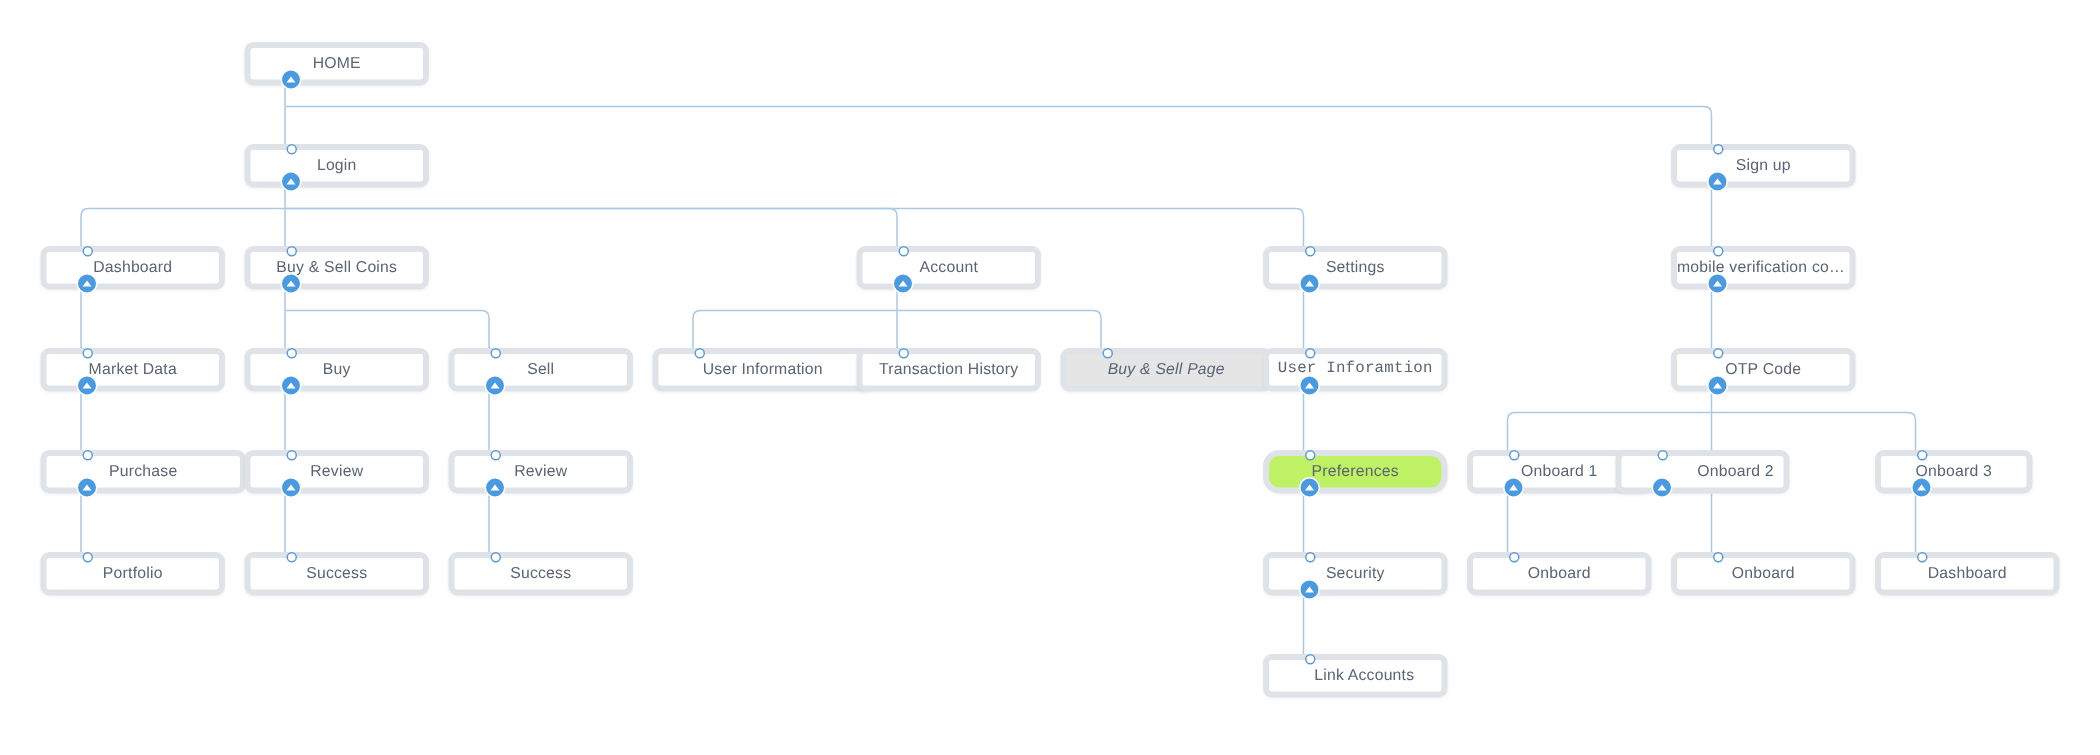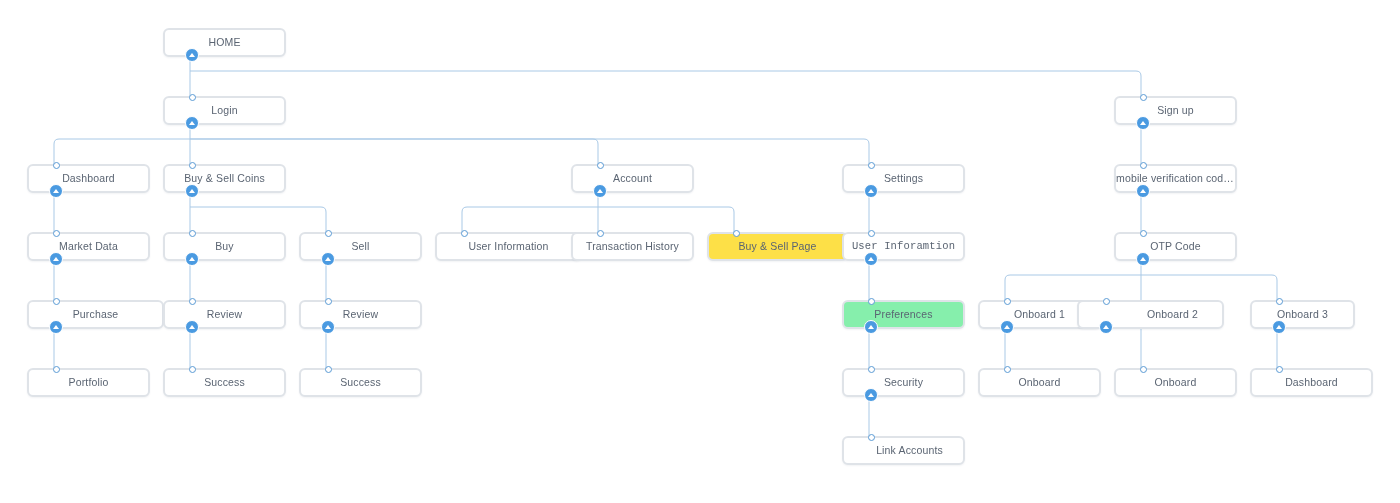--- a/index.html
+++ b/index.html
@@ -24,21 +24,21 @@
     top: 0;
     width: 1400px;
     height: 503px;
     pointer-events: none;
   }
   .node {
     position: absolute;
     box-sizing: border-box;
     height: 29px;
     background: #ffffff;
-    border: 2px solid #4d7c0f;
+    border: 4px solid #4d7c0f;
     border-radius: 6px;
     box-shadow: 0 1px 2px rgba(35,55,85,0.06);
     display: flex;
     align-items: center;
     justify-content: center;
     z-index: 3;
   }
   .node-label {
     font-size: 10.5px;
     color: #5a6472;
@@ -212,21 +212,21 @@
         </span>
       </div>
       <div class="node" style="left: 435px; top: 232px; width: 147px; border-color: rgb(223, 227, 232); background: rgb(255, 255, 255);">
         <span class="port-in" style="left: 23.5px; border-color: rgb(91, 155, 213);"></span>
         <span class="node-label" style="color: rgb(90, 100, 114);">User Information</span>
       </div>
       <div class="node" style="left: 571px; top: 232px; width: 123px; border-color: rgb(223, 227, 232); background: rgb(255, 255, 255);">
         <span class="port-in" style="left: 23.5px; border-color: rgb(91, 155, 213);"></span>
         <span class="node-label" style="color: rgb(90, 100, 114);">Transaction History</span>
       </div>
-      <div class="node" style="left: 707px; top: 232px; width: 141px; border-color: rgb(223, 227, 232); background: #fde047;">
+      <div class="node" style="left: 707px; top: 232px; width: 141px; border-color: rgb(223, 227, 232); background: #e5e5e5; font-style: italic;">
         <span class="port-in" style="left: 23.5px; border-color: rgb(91, 155, 213);"></span>
         <span class="node-label" style="color: rgb(90, 100, 114);">Buy &amp; Sell Page</span>
       </div>
       <div class="node" style="left: 842px; top: 232px; width: 123px; border-color: rgb(223, 227, 232); background: rgb(255, 255, 255); font-family: Liberation Mono, monospace;">
         <span class="port-in" style="left: 23.5px; border-color: rgb(91, 155, 213);"></span>
         <span class="node-label" style="color: rgb(90, 100, 114);">User Inforamtion</span>
         <span class="port-toggle" style="left: 20px; background: rgb(74, 154, 225);">
           <i class="chev"></i>
         </span>
       </div>
@@ -251,35 +251,35 @@
           <i class="chev"></i>
         </span>
       </div>
       <div class="node" style="left: 299px; top: 300px; width: 123px; border-color: rgb(223, 227, 232); background: rgb(255, 255, 255);">
         <span class="port-in" style="left: 23.5px; border-color: rgb(91, 155, 213);"></span>
         <span class="node-label" style="color: rgb(90, 100, 114);">Review</span>
         <span class="port-toggle" style="left: 20px; background: rgb(74, 154, 225);">
           <i class="chev"></i>
         </span>
       </div>
-      <div class="node" style="left: 842px; top: 300px; width: 123px; border-color: rgb(223, 227, 232); background: #86efac;">
+      <div class="node" style="left: 842px; top: 300px; width: 123px; border-color: rgb(223, 227, 232); background: #bef264; border-radius: 11px;">
         <span class="port-in" style="left: 23.5px; border-color: rgb(91, 155, 213);"></span>
         <span class="node-label" style="color: rgb(90, 100, 114);">Preferences</span>
         <span class="port-toggle" style="left: 20px; background: rgb(74, 154, 225);">
           <i class="chev"></i>
         </span>
       </div>
       <div class="node" style="left: 978px; top: 300px; width: 123px; border-color: rgb(223, 227, 232); background: rgb(255, 255, 255);">
         <span class="port-in" style="left: 23.5px; border-color: rgb(91, 155, 213);"></span>
         <span class="node-label" style="color: rgb(90, 100, 114);">Onboard 1</span>
         <span class="port-toggle" style="left: 20px; background: rgb(74, 154, 225);">
           <i class="chev"></i>
         </span>
       </div>
-      <div class="node" style="left: 1077px; top: 300px; width: 147px; border-color: rgb(223, 227, 232); background: rgb(255, 255, 255); padding-left: 44px;">
+      <div class="node" style="left: 1077px; top: 300px; width: 116px; border-color: rgb(223, 227, 232); background: rgb(255, 255, 255); padding-left: 44px;">
         <span class="port-in" style="left: 23.5px; border-color: rgb(91, 155, 213);"></span>
         <span class="node-label" style="color: rgb(90, 100, 114);">Onboard 2</span>
         <span class="port-toggle" style="left: 20px; background: rgb(74, 154, 225);">
           <i class="chev"></i>
         </span>
       </div>
       <div class="node" style="left: 1250px; top: 300px; width: 105px; border-color: rgb(223, 227, 232); background: rgb(255, 255, 255);">
         <span class="port-in" style="left: 23.5px; border-color: rgb(91, 155, 213);"></span>
         <span class="node-label" style="color: rgb(90, 100, 114);">Onboard 3</span>
         <span class="port-toggle" style="left: 20px; background: rgb(74, 154, 225);">

